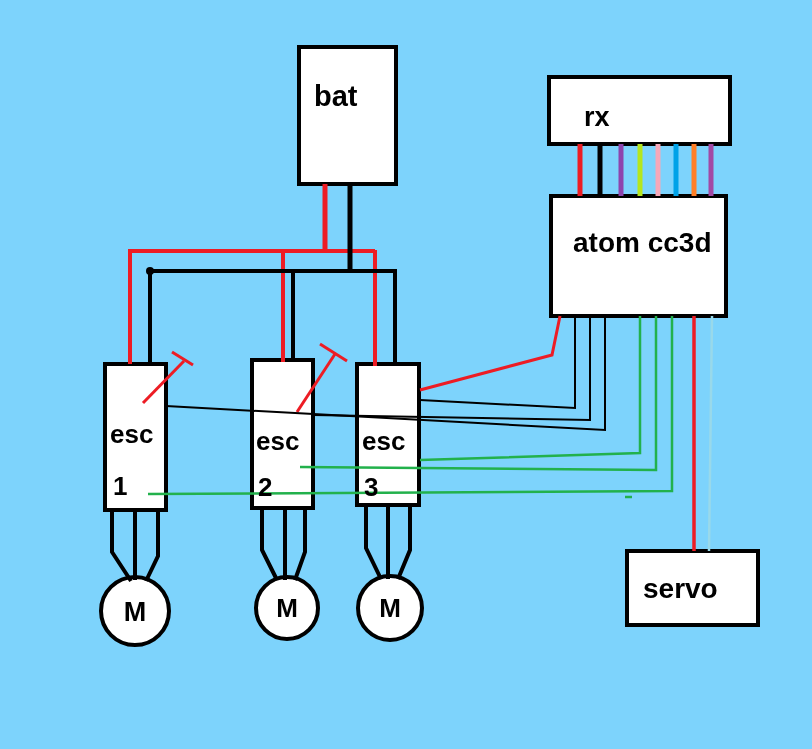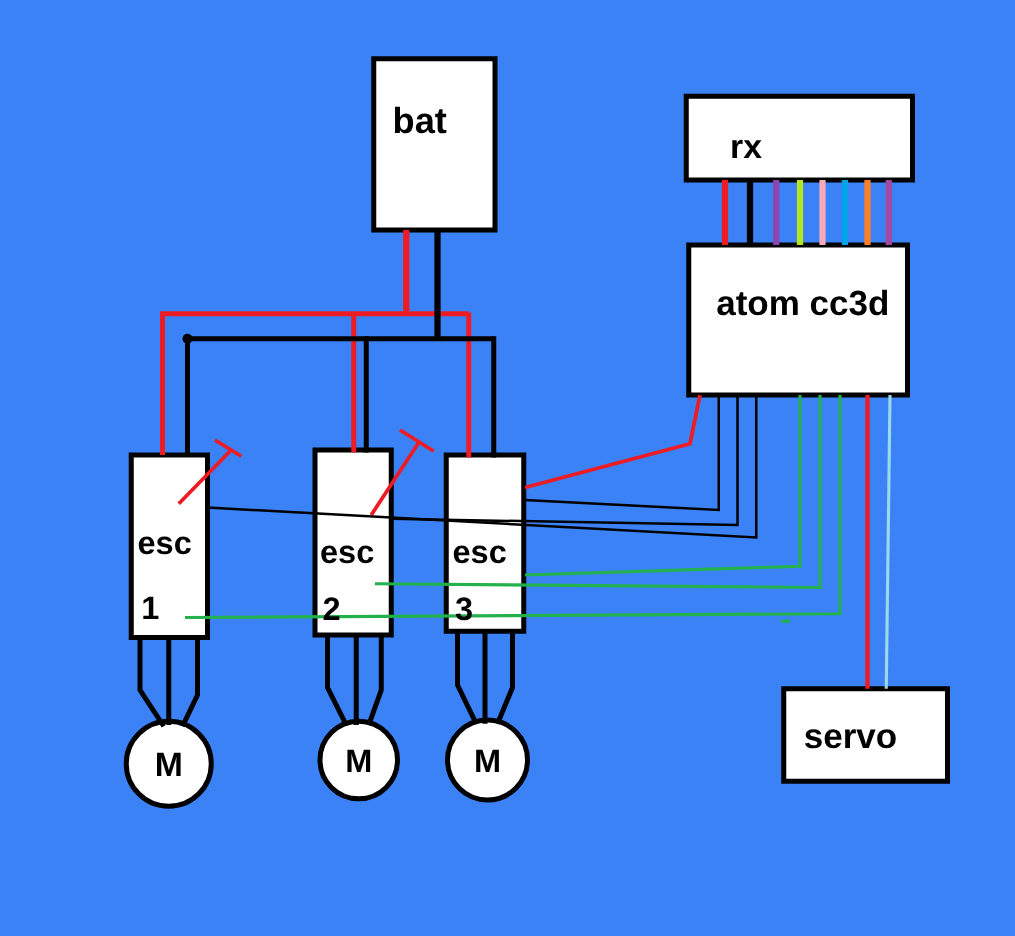--- a/index.html
+++ b/index.html
@@ -4,21 +4,21 @@
 <style>
   html, body {
     margin: 0;
     padding: 0;
     background: #ffffff;
   }
   #stage {
     position: relative;
     width: 812px;
     height: 749px;
-    background: #3b82f6;
+    background: #7dd3fc;
     overflow: hidden;
   }
   svg text {
     font-family: "Liberation Sans", "DejaVu Sans", sans-serif;
     font-weight: 700;
     fill: #000000;
   }
 </style>
 </head>
 <body>

